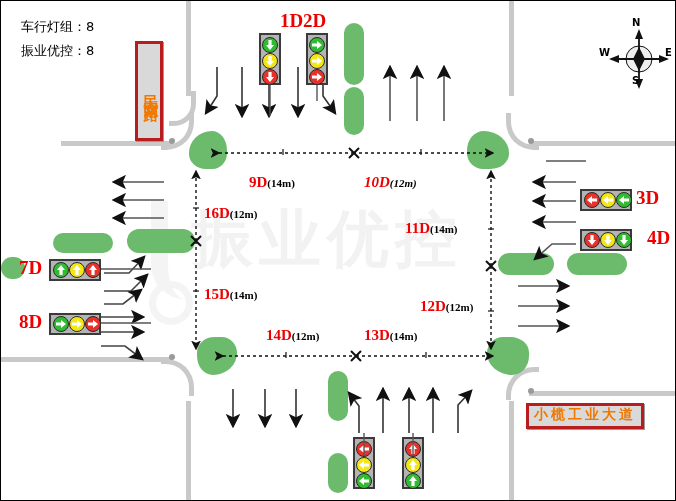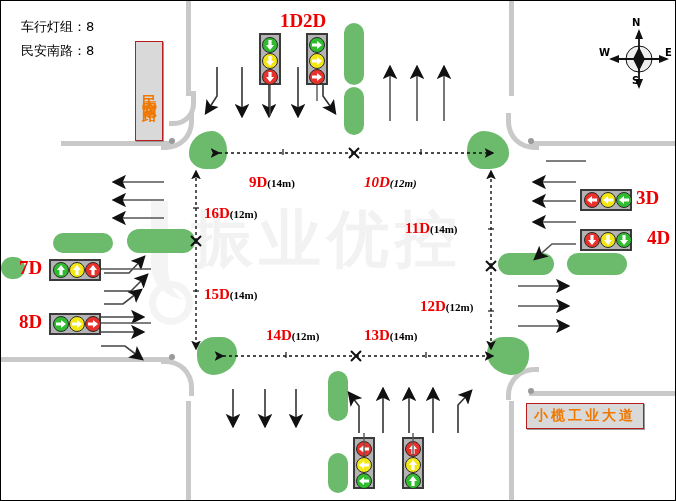--- a/index.html
+++ b/index.html
@@ -53,26 +53,26 @@
   .curb-node{position:absolute;width:6px;height:6px;border-radius:50%;background:#9a9a9a;}
 
   
   .island{position:absolute;background:#6cbb6c;}
   .pill{border-radius:14px;}
 
   
   .plate{
     position:absolute;
     background:#d9d9d9;
-    border:1px solid #b91c1c;
+    border:3px solid #b91c1c;
     box-shadow:1px 1px 0 #9b9b9b;
     color:#f07800;
     font-family:"DejaVu Sans", sans-serif;
     font-weight:bold;
-    display:flex;align-items:center;justify-content:center;
+    display:flex;justify-content:center;
     box-sizing:border-box;
   }
   .plate-v{
     writing-mode:vertical-rl;
     letter-spacing:4px;
     font-size:15px;
   }
   .plate-h{font-size:14px;letter-spacing:3px;}
 
   
@@ -132,21 +132,21 @@
 <div id="stage">
 
   <div class="wm wm-logo"></div>
   <div class="wm wm-dot"></div>
   <div class="wm wm-main">振业优控</div>
 
   <div class="hdr abs" style="left:20px;top:17px;">
     <span>车行灯组：</span><span>8</span>
   </div>
   <div class="hdr abs" style="left:20px;top:41px;">
-    <span>民安南路：</span><span>8</span>
+    <span>振业优控：</span><span>8</span>
   </div>
 
   <div class="curb-corner br" style="left:168px;top:90px;width:22px;height:30px;border-radius:0 0 22px 0;"></div>
   <div class="curb curb-v" style="left:185px;top:0px;height:95px;"></div>
   <div class="curb curb-h" style="left:60px;top:140px;width:112px;"></div>
   <div class="curb-corner br" style="left:160px;top:112px;width:28px;height:32px;border-radius:0 0 28px 0;"></div>
   <div class="curb-node" style="left:168px;top:137px;"></div>
 
   <div class="curb curb-v" style="left:508px;top:0px;height:95px;"></div>
   <div class="curb curb-h" style="left:528px;top:140px;width:148px;"></div>

